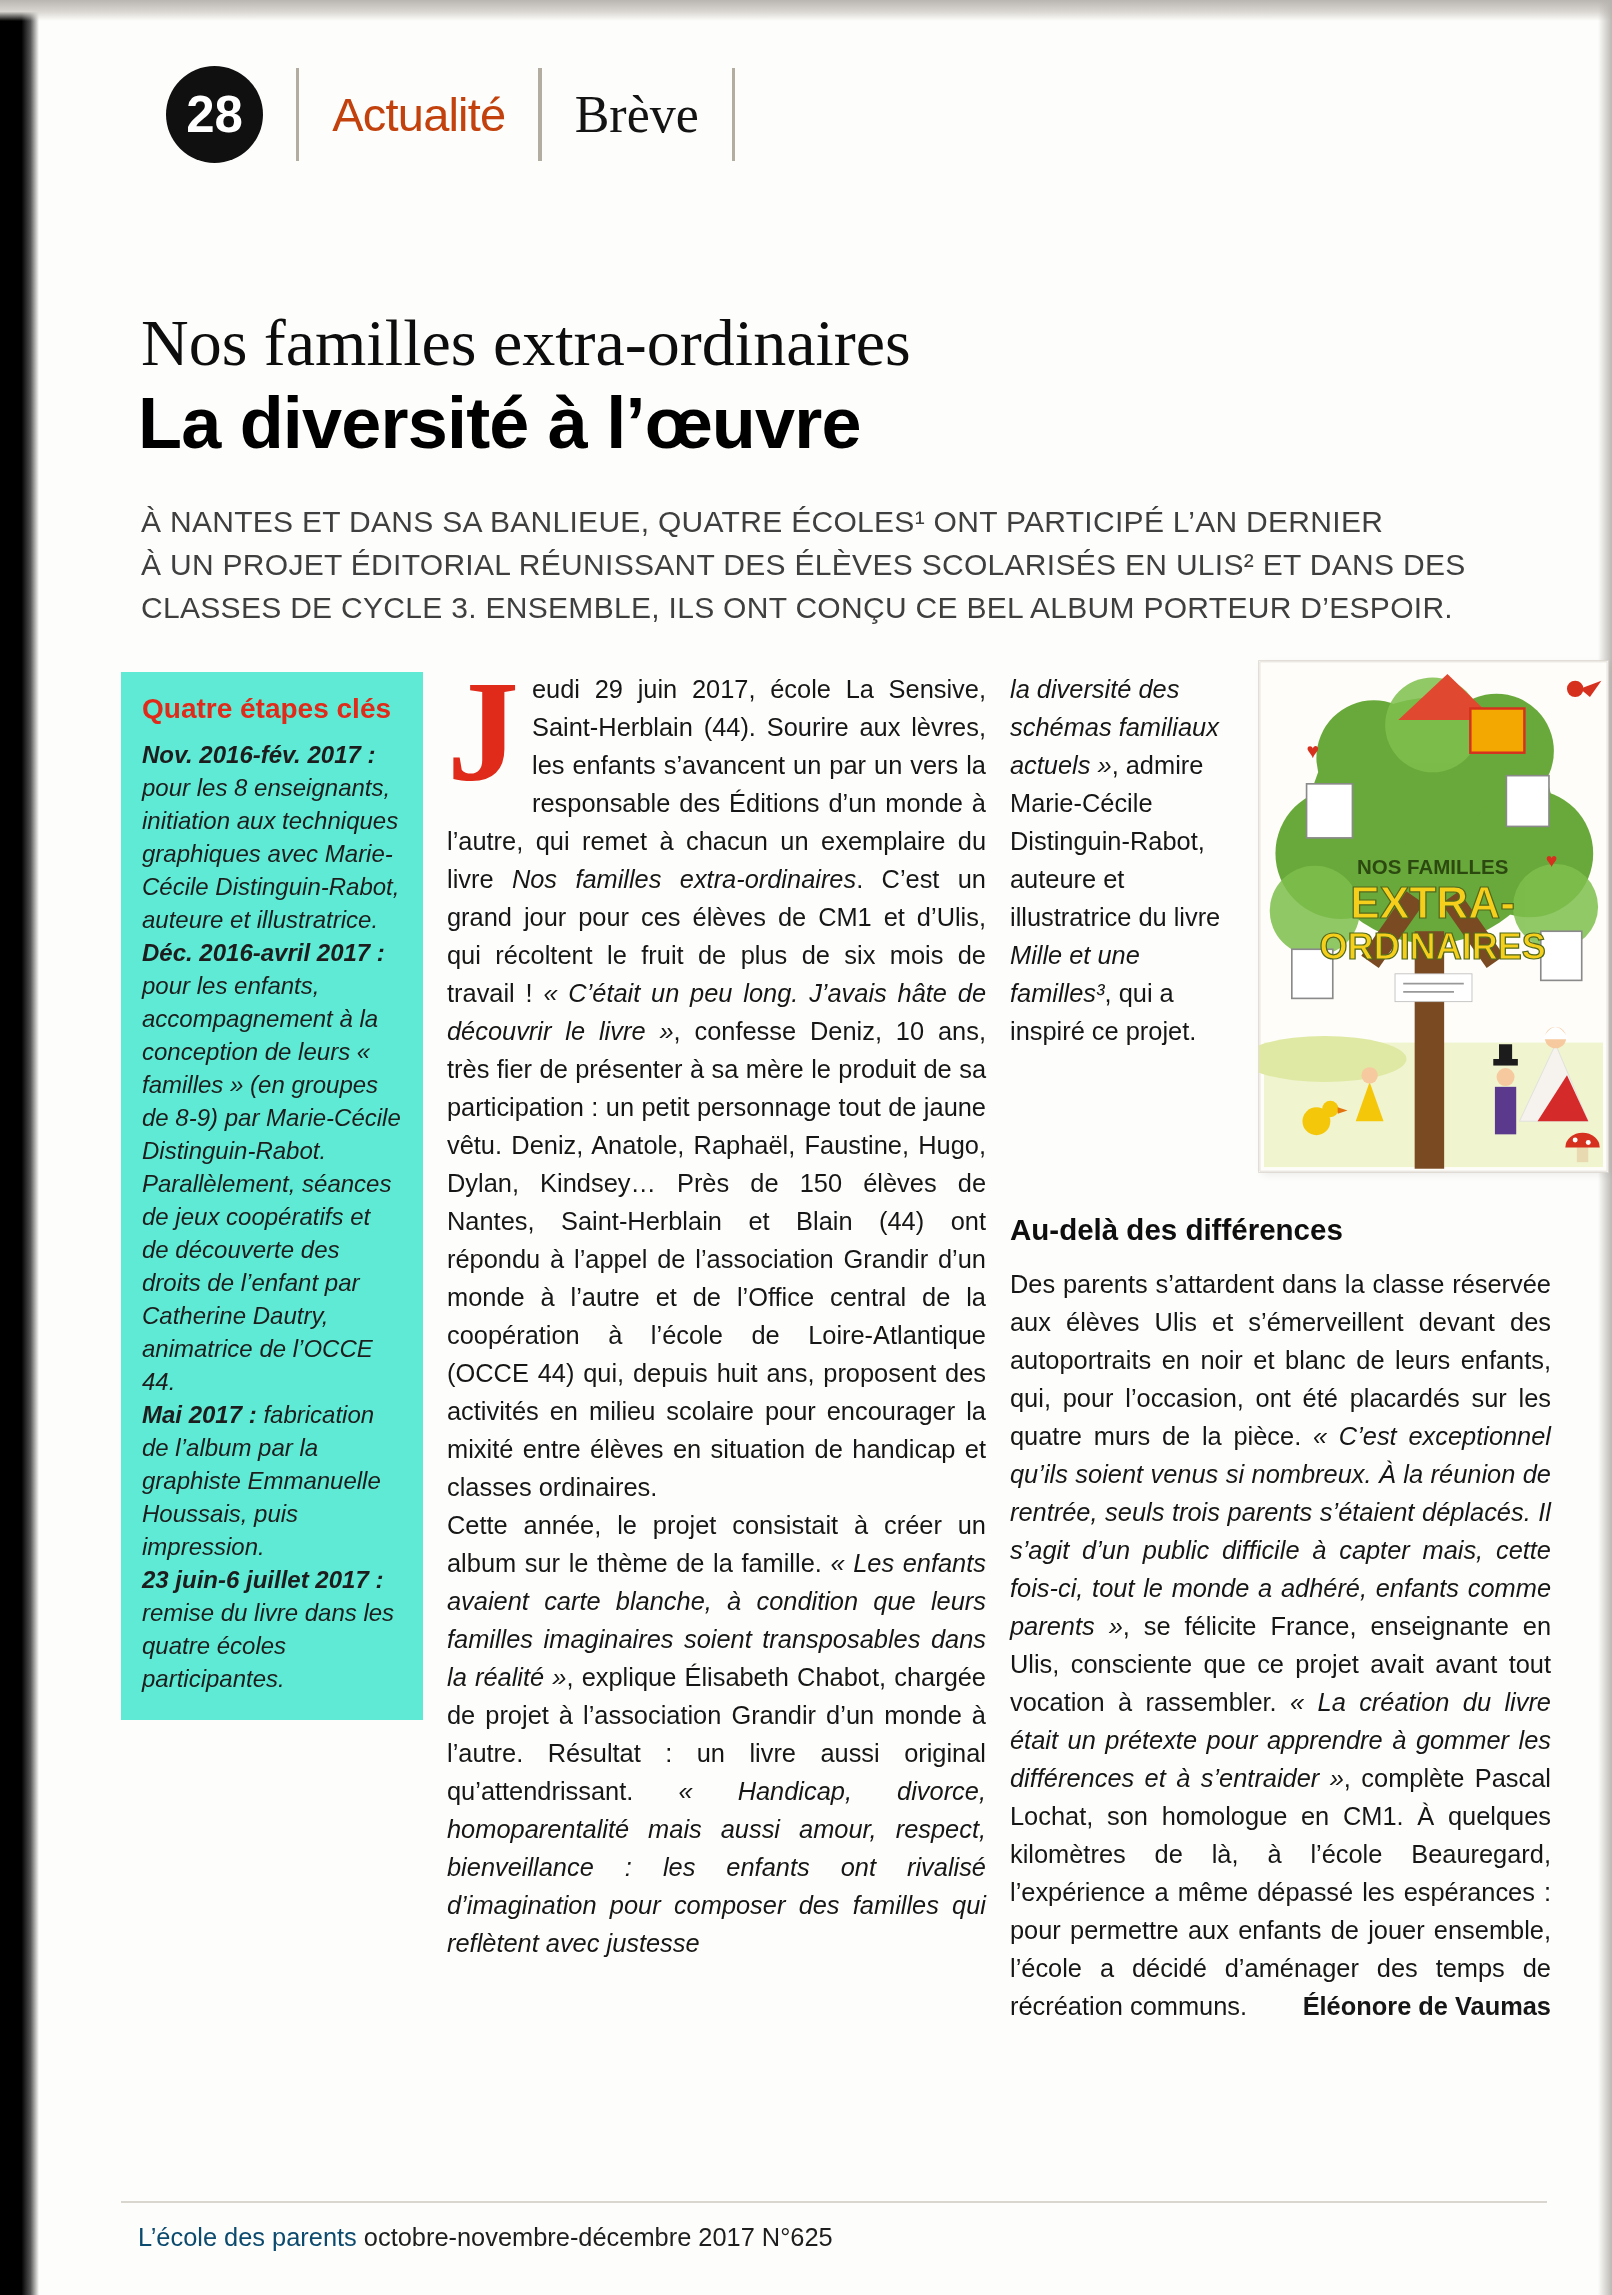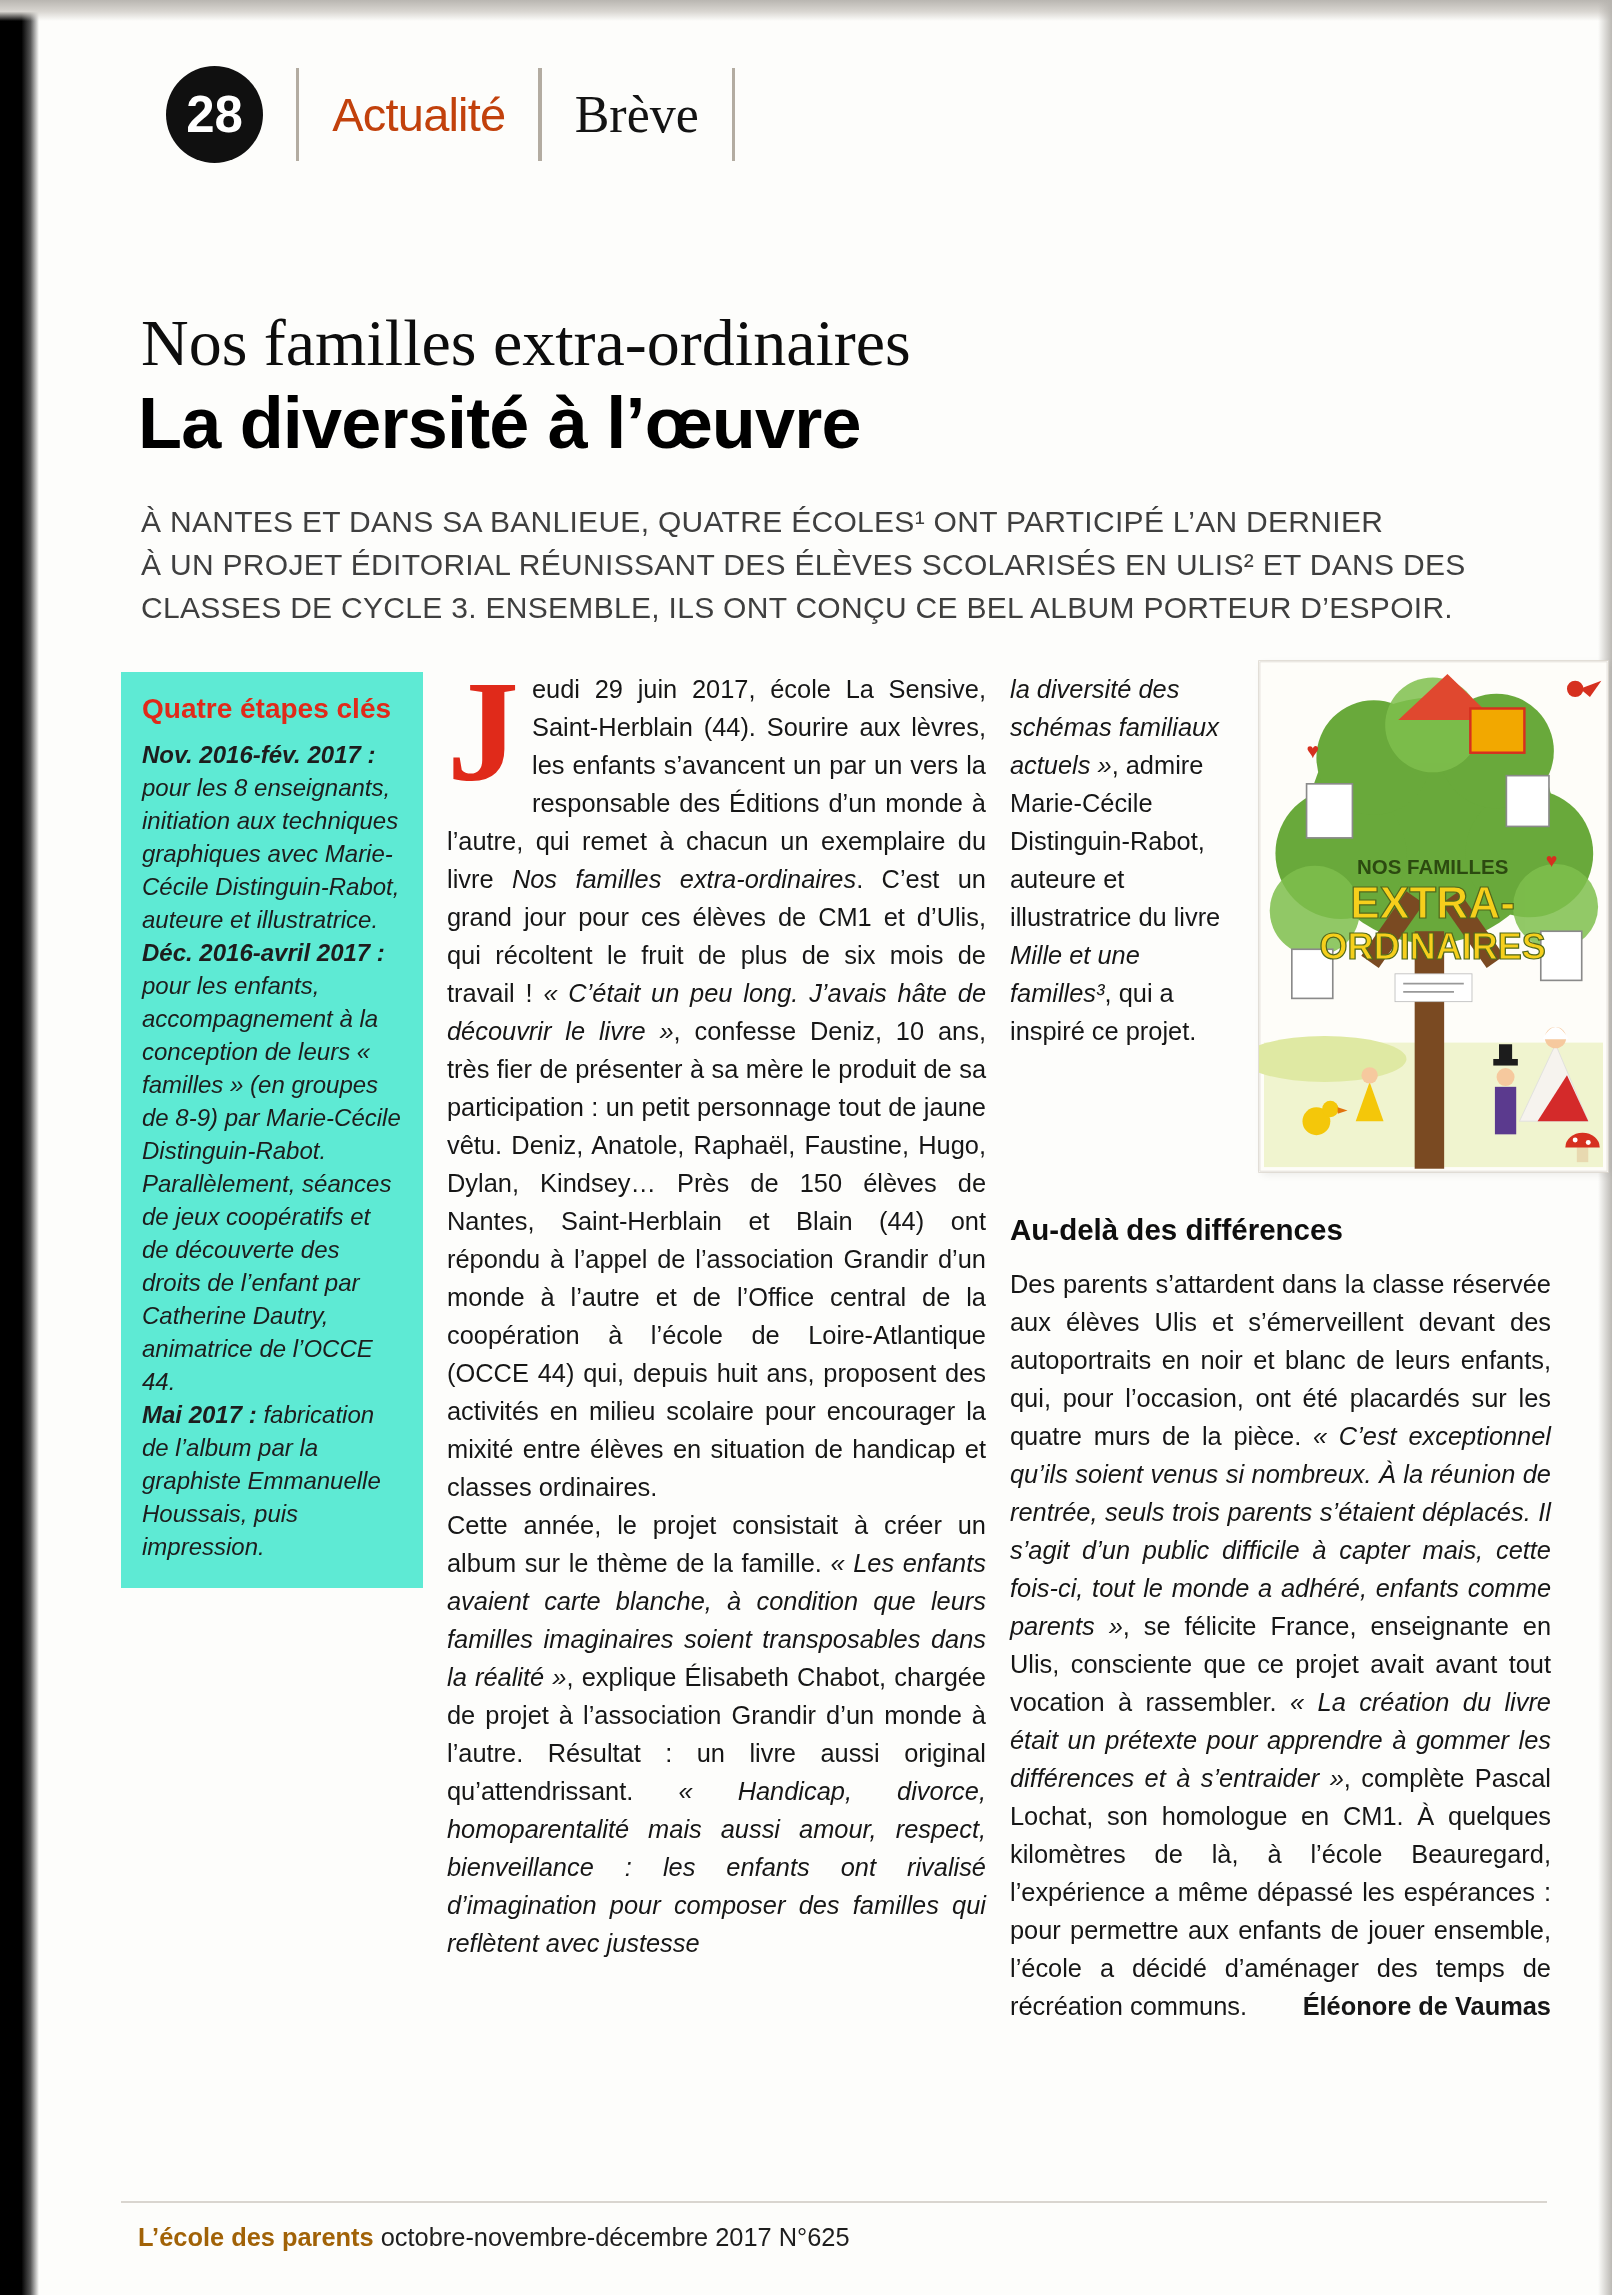--- a/index.html
+++ b/index.html
@@ -55,21 +55,21 @@
   .book-cover { position:absolute; left:1259px; top:661px; width:349px; height:511px;
     background:#fff; box-shadow:0 0 0 0.8px #dcd7cf, 2.5px 3.3px 8.2px rgba(0,0,0,0.08); }
 
   .subhead { position:absolute; left:1010px; top:1213px; font-size:29.5px; font-weight:700; color:#0e0e0e; }
   .col-right { position:absolute; left:1010px; top:1265px; width:541px; }
   .byline { float:right; font-weight:700; padding-left:16.4px; }
 
   
   .footer-rule { position:absolute; left:121px; right:66px; top:2201px; height:1.6px; background:#d9d5cf; }
   .footer { position:absolute; left:138px; top:2223px; font-size:25.4px; color:#1e1e1e; }
-  .footer .mag { color:#a16207; font-weight:700;text-align:center; }
+  .footer .mag { color:#0c4a6e; font-weight:400;text-align:center; }
 </style>
 </head>
 <body>
 
 <div class="page">
 
   <div class="edge-left"></div>
   <div class="edge-top"></div>
   <div class="edge-right"></div>
 
@@ -91,20 +91,23 @@
   <div class="sidebar-box">
     <div class="sidebar-title">Quatre étapes clés</div>
     <div class="sidebar-entry">
       <span class="lead">Nov. 2016-fév. 2017 :</span><span> pour les 8 enseignants, initiation aux techniques graphiques avec Marie-Cécile Distinguin-Rabot, auteure et illustratrice.</span>
     </div>
     <div class="sidebar-entry">
       <span class="lead">Déc. 2016-avril 2017 :</span><span> pour les enfants, accompagnement à la conception de leurs « familles » (en groupes de 8-9) par Marie-Cécile Distinguin-Rabot. Parallèlement, séances de jeux coopératifs et de découverte des droits de l’enfant par Catherine Dautry, animatrice de l’OCCE 44.</span>
     </div>
     <div class="sidebar-entry">
       <span class="lead">Mai 2017 :</span><span> fabrication de l’album par la graphiste Emmanuelle Houssais, puis impression.</span>
+    </div>
+    <div class="sidebar-entry">
+      <span class="lead">23 juin-6 juillet 2017 :</span><span> remise du livre dans les quatre écoles participantes.</span>
     </div>
   </div>
 
   <div class="footnotes">
   </div>
 
   <div class="col-middle">
     <p class="body-text" style="margin:0;">
       <span class="drop-cap">J</span><span><span>eudi 29 juin 2017, école La Sensive, Saint-Herblain (44). Sourire aux lèvres, les enfants s’avancent un par un vers la responsable des Éditions d’un monde à l’autre, qui remet à chacun un exemplaire du livre </span><span class="it">Nos familles extra-ordinaires</span><span>. C’est un grand jour pour ces élèves de CM1 et d’Ulis, qui récoltent le fruit de plus de six mois de travail ! </span><span class="it">« C’était un peu long. J’avais hâte de découvrir le livre »</span><span>, confesse Deniz, 10 ans, très fier de présenter à sa mère le produit de sa participation : un petit personnage tout de jaune vêtu. Deniz, Anatole, Raphaël, Faustine, Hugo, Dylan, Kindsey… Près de 150 élèves de Nantes, Saint-Herblain et Blain (44) ont répondu à l’appel de l’association Grandir d’un monde à l’autre et de l’Office central de la coopération à l’école de Loire-Atlantique (OCCE 44) qui, depuis huit ans, proposent des activités en milieu scolaire pour encourager la mixité entre élèves en situation de handicap et classes ordinaires.</span></span>
     </p>

